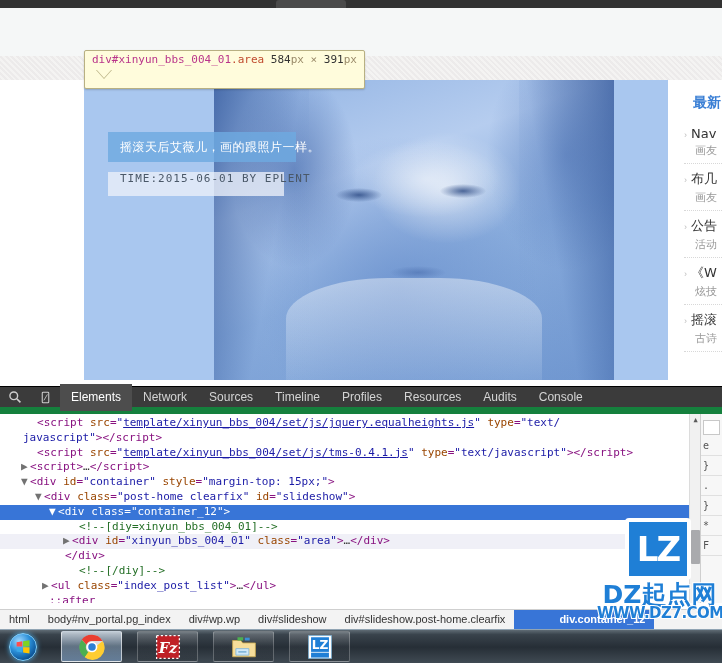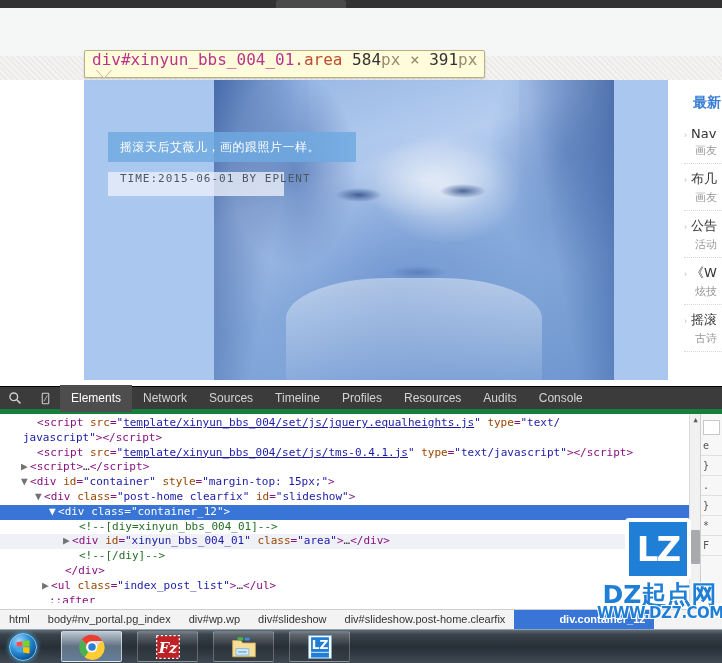--- a/index.html
+++ b/index.html
@@ -74,21 +74,21 @@
     background: radial-gradient(ellipse at 50% 50%, rgba(70,105,170,.55), rgba(70,105,170,0) 72%);
   }
   .photo-hairL, .photo-hairR {
     position: absolute; top: 0; width: 95px; height: 300px;
     background: linear-gradient(100deg, rgba(47,84,152,.75), rgba(120,155,210,.18) 60%, rgba(160,190,230,0));
   }
   .photo-hairL { left: 0; }
   .photo-hairR { right: 0; transform: scaleX(-1); }
 
   .caption-bar {
-    position: absolute; left: 24px; top: 52px; width: 248px; height: 30px;
+    position: absolute; left: 24px; top: 52px; width: 188px; height: 30px;
     background: rgba(110,170,225,.82);
     display: flex; align-items: center; padding-left: 12px;
   }
   .caption-text {
     color: #ffffff; font-size: 12px; letter-spacing: .5px;
     font-family: "DejaVu Sans", sans-serif; white-space: nowrap;
   }
   .caption-meta-bar {
     position: absolute; left: 24px; top: 92px; width: 176px; height: 24px;
     background: rgba(236,240,248,.78);
@@ -96,22 +96,22 @@
   }
   .caption-meta {
     color: #4a5868; font-size: 11px; letter-spacing: 1px;
     font-family: "DejaVu Sans Mono", monospace; white-space: nowrap;
   }
 
   
   .inspect-tooltip {
     position: absolute; left: 84px; top: 50px;
     background: #fffcdc; border: 1px solid #b8b082;
-    padding: 2px 7px 10px 7px; border-radius: 2px;
-    font-family: "DejaVu Sans Mono", monospace; font-size: 16px;
+    padding: 2px 7px 21px 7px; border-radius: 2px;
+    font-family: "DejaVu Sans Mono", monospace; font-size: 11px;
     white-space: nowrap; line-height: 14px;
     box-shadow: 0 1px 2px rgba(0,0,0,.18);
     z-index: 30;
   }
   .tt-tag { color: #b9348a; }
   .tt-cls { color: #c04b2f; }
   .tt-dim { color: #333; }
   .tt-unit { color: #9b8b6a; }
   .tooltip-arrow {
     position: absolute; left: 96px; top: 69px;
@@ -146,21 +146,21 @@
   .sb-divider { border-top: 1px dotted #d8d8d8; margin-bottom: 6px; }
 
   
   .devtools {
     position: absolute; top: 386px; left: 0; width: 722px; height: 243px;
     background: #fff; border-top: 1px solid #000;
   }
   .dt-toolbar {
     height: 27px; background: #3b3b3b;
     display: flex; align-items: center;
-    border-bottom: 5px solid #15803d;
+    border-bottom: 7px solid #15803d;
   }
   .dt-icon {
     width: 30px; height: 27px; display: flex;
     align-items: center; justify-content: center;
     color: #cfcfcf;
   }
   .dt-tabs { display: flex; align-items: stretch; height: 27px; }
   .dt-tab {
     padding: 0 11px; display: flex; align-items: center;
     color: #d4d4d4; font-size: 12px; height: 27px;
@@ -410,22 +410,22 @@
       <div class="dt-tree" id="dt-tree">
         <div class="node" style="padding-left: 28px;"><span class="tw"></span><span class="tk-punc">&lt;</span><span class="tk-tag">script</span><span class="tk-txt"> </span><span class="tk-attr">src</span><span class="tk-punc">=</span><span class="tk-val">"</span><span class="tk-link">template/xinyun_bbs_004/set/js/jquery.equalheights.js</span><span class="tk-val">"</span><span class="tk-txt"> </span><span class="tk-attr">type</span><span class="tk-punc">=</span><span class="tk-val">"text/</span></div>
           <div class="node" style="padding-left: 14px;"><span class="tw"></span><span class="tk-val">javascript"</span><span class="tk-punc">&gt;</span><span class="tk-punc">&lt;/</span><span class="tk-tag">script</span><span class="tk-punc">&gt;</span></div>
           <div class="node" style="padding-left: 28px;"><span class="tw"></span><span class="tk-punc">&lt;</span><span class="tk-tag">script</span><span class="tk-txt"> </span><span class="tk-attr">src</span><span class="tk-punc">=</span><span class="tk-val">"</span><span class="tk-link">template/xinyun_bbs_004/set/js/tms-0.4.1.js</span><span class="tk-val">"</span><span class="tk-txt"> </span><span class="tk-attr">type</span><span class="tk-punc">=</span><span class="tk-val">"text/javascript"</span><span class="tk-punc">&gt;</span><span class="tk-punc">&lt;/</span><span class="tk-tag">script</span><span class="tk-punc">&gt;</span></div>
           <div class="node" style="padding-left: 21px;"><span class="tw">▶</span><span class="tk-punc">&lt;</span><span class="tk-tag">script</span><span class="tk-punc">&gt;</span><span class="tk-txt">…</span><span class="tk-punc">&lt;/</span><span class="tk-tag">script</span><span class="tk-punc">&gt;</span></div>
           <div class="node" style="padding-left: 21px;"><span class="tw">▼</span><span class="tk-punc">&lt;</span><span class="tk-tag">div</span><span class="tk-txt"> </span><span class="tk-attr">id</span><span class="tk-punc">=</span><span class="tk-val">"container"</span><span class="tk-txt"> </span><span class="tk-attr">style</span><span class="tk-punc">=</span><span class="tk-val">"margin-top: 15px;"</span><span class="tk-punc">&gt;</span></div>
           <div class="node" style="padding-left: 35px;"><span class="tw">▼</span><span class="tk-punc">&lt;</span><span class="tk-tag">div</span><span class="tk-txt"> </span><span class="tk-attr">class</span><span class="tk-punc">=</span><span class="tk-val">"post-home clearfix"</span><span class="tk-txt"> </span><span class="tk-attr">id</span><span class="tk-punc">=</span><span class="tk-val">"slideshow"</span><span class="tk-punc">&gt;</span></div>
           <div class="node sel" style="padding-left: 49px;"><span class="tw">▼</span><span class="tk-punc">&lt;</span><span class="tk-tag">div</span><span class="tk-txt"> </span><span class="tk-attr">class</span><span class="tk-punc">=</span><span class="tk-val">"container_12"</span><span class="tk-punc">&gt;</span></div>
           <div class="node" style="padding-left: 70px;"><span class="tw"></span><span class="tk-cmt">&lt;!--[diy=xinyun_bbs_004_01]--&gt;</span></div>
           <div class="node hl" style="padding-left: 63px;"><span class="tw">▶</span><span class="tk-punc">&lt;</span><span class="tk-tag">div</span><span class="tk-txt"> </span><span class="tk-attr">id</span><span class="tk-punc">=</span><span class="tk-val">"xinyun_bbs_004_01"</span><span class="tk-txt"> </span><span class="tk-attr">class</span><span class="tk-punc">=</span><span class="tk-val">"area"</span><span class="tk-punc">&gt;</span><span class="tk-txt">…</span><span class="tk-punc">&lt;/</span><span class="tk-tag">div</span><span class="tk-punc">&gt;</span></div>
+          <div class="node" style="padding-left: 56px;"><span class="tw"></span><span class="tk-punc">&lt;/</span><span class="tk-tag">div</span><span class="tk-punc">&gt;</span></div>
           <div class="node" style="padding-left: 70px;"><span class="tw"></span><span class="tk-cmt">&lt;!--[/diy]--&gt;</span></div>
-          <div class="node" style="padding-left: 56px;"><span class="tw"></span><span class="tk-punc">&lt;/</span><span class="tk-tag">div</span><span class="tk-punc">&gt;</span></div>
           <div class="node" style="padding-left: 42px;"><span class="tw">▶</span><span class="tk-punc">&lt;</span><span class="tk-tag">ul</span><span class="tk-txt"> </span><span class="tk-attr">class</span><span class="tk-punc">=</span><span class="tk-val">"index_post_list"</span><span class="tk-punc">&gt;</span><span class="tk-txt">…</span><span class="tk-punc">&lt;/</span><span class="tk-tag">ul</span><span class="tk-punc">&gt;</span></div>
           <div class="node" style="padding-left: 40px;"><span class="tw"></span><span class="tk-pseudo">::after</span></div>
           <div class="dt-scrollbar">
           <div class="sb-arrow-up">▲</div>
           <div class="sb-thumb"></div>
           <div class="sb-arrow-dn">▼</div>
         </div>
       </div>
     </div>
 

